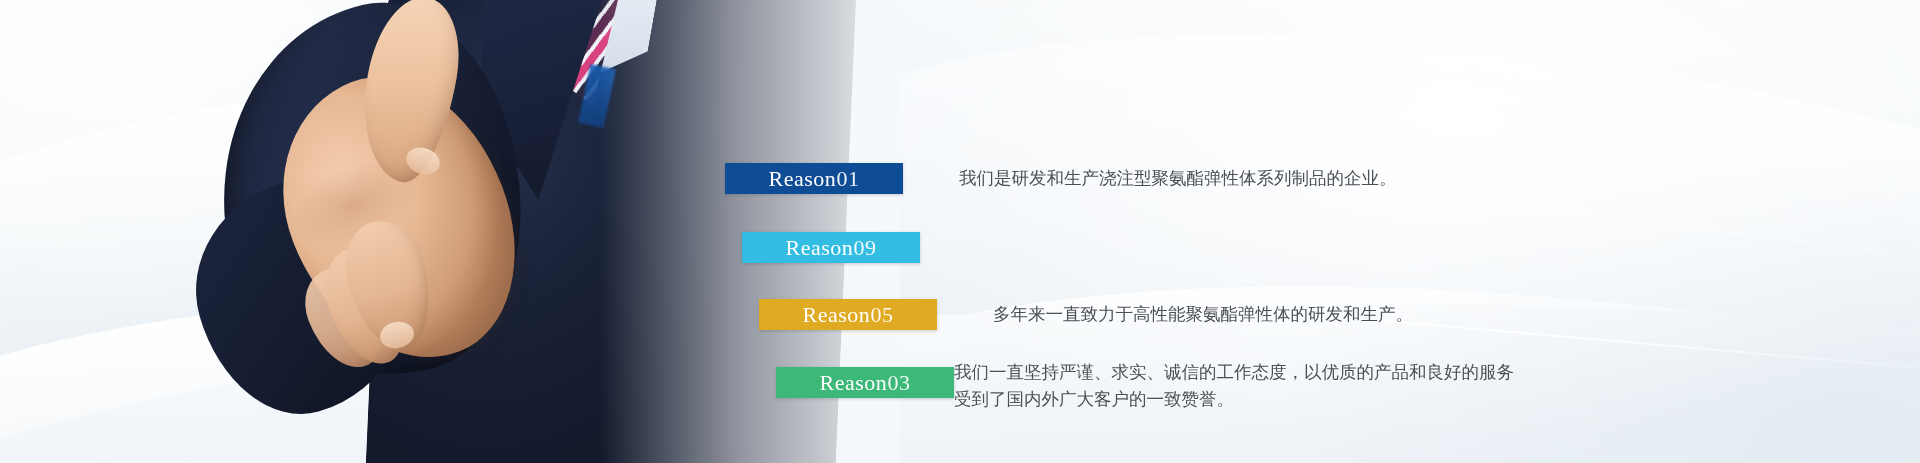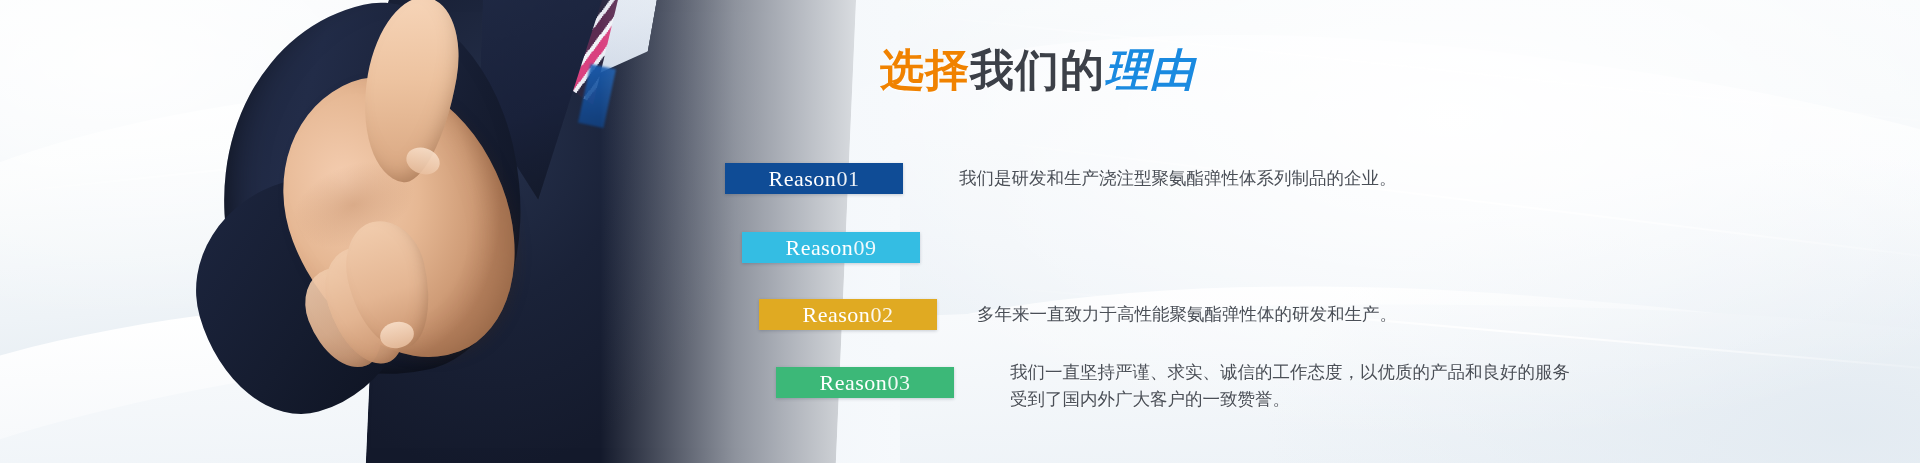--- a/index.html
+++ b/index.html
@@ -211,23 +211,23 @@
     white-space:pre-line;
     text-shadow:0 1px 1px rgba(255,255,255,.8);
   }
 
   
   #row-1{left:725px;top:163px;}
   #row-1 .desc{margin-left:56px;margin-top:2px;text-align:right;}
   #row-2{left:742px;top:232px;}
   #row-2 .desc{margin-left:56px;margin-top:-8px;}
   #row-3{left:759px;top:299px;}
-  #row-3 .desc{margin-left:40px;margin-top:2px;}
+  #row-3 .desc{margin-left:56px;margin-top:2px;}
   #row-4{left:776px;top:367px;}
-  #row-4 .desc{margin-left:56px;margin-top:-8px;}
+  #row-4 .desc{margin-top:-8px;}
 </style>
 </head>
 <body>
 
 <div id="banner">
 
   <div class="bg-base"></div>
   <div class="ribbon r1"></div>
   <div class="ribbon r2"></div>
   <div class="ribbon r3"></div>
@@ -258,43 +258,40 @@
     <div class="finger f3"></div>
     <div class="finger f2"></div>
     <div class="finger f1"></div>
     <div class="nail n1"></div>
     <div class="nail n2"></div>
   </div>
   <div class="person-fade"></div>
 
   <div class="content">
 
-    <div class="title">
-      <span class="t-orange">选择</span><span class="t-dark">我们的</span><span class="t-blue">理由</span>
-    </div>
 
     <div class="reason-row" id="row-1">
       <div class="badge" style="background:#0f4c96">
         <span>Reason</span>
         <span class="num">01</span>
       </div>
       <div class="desc">我们是研发和生产浇注型聚氨酯弹性体系列制品的企业。</div>
     </div>
 
     <div class="reason-row" id="row-2">
       <div class="badge" style="background:#34bde3">
         <span>Reason</span>
         <span class="num">09</span>
       </div>
     </div>
 
     <div class="reason-row" id="row-3">
       <div class="badge" style="background:#e0aa22">
         <span>Reason</span>
-        <span class="num">02</span>
+        <span class="num">05</span>
       </div>
       <div class="desc">多年来一直致力于高性能聚氨酯弹性体的研发和生产。</div>
     </div>
 
     <div class="reason-row" id="row-4">
       <div class="badge" style="background:#3cb878">
         <span>Reason</span>
         <span class="num">03</span>
       </div>
       <div class="desc">我们一直坚持严谨、求实、诚信的工作态度，以优质的产品和良好的服务

